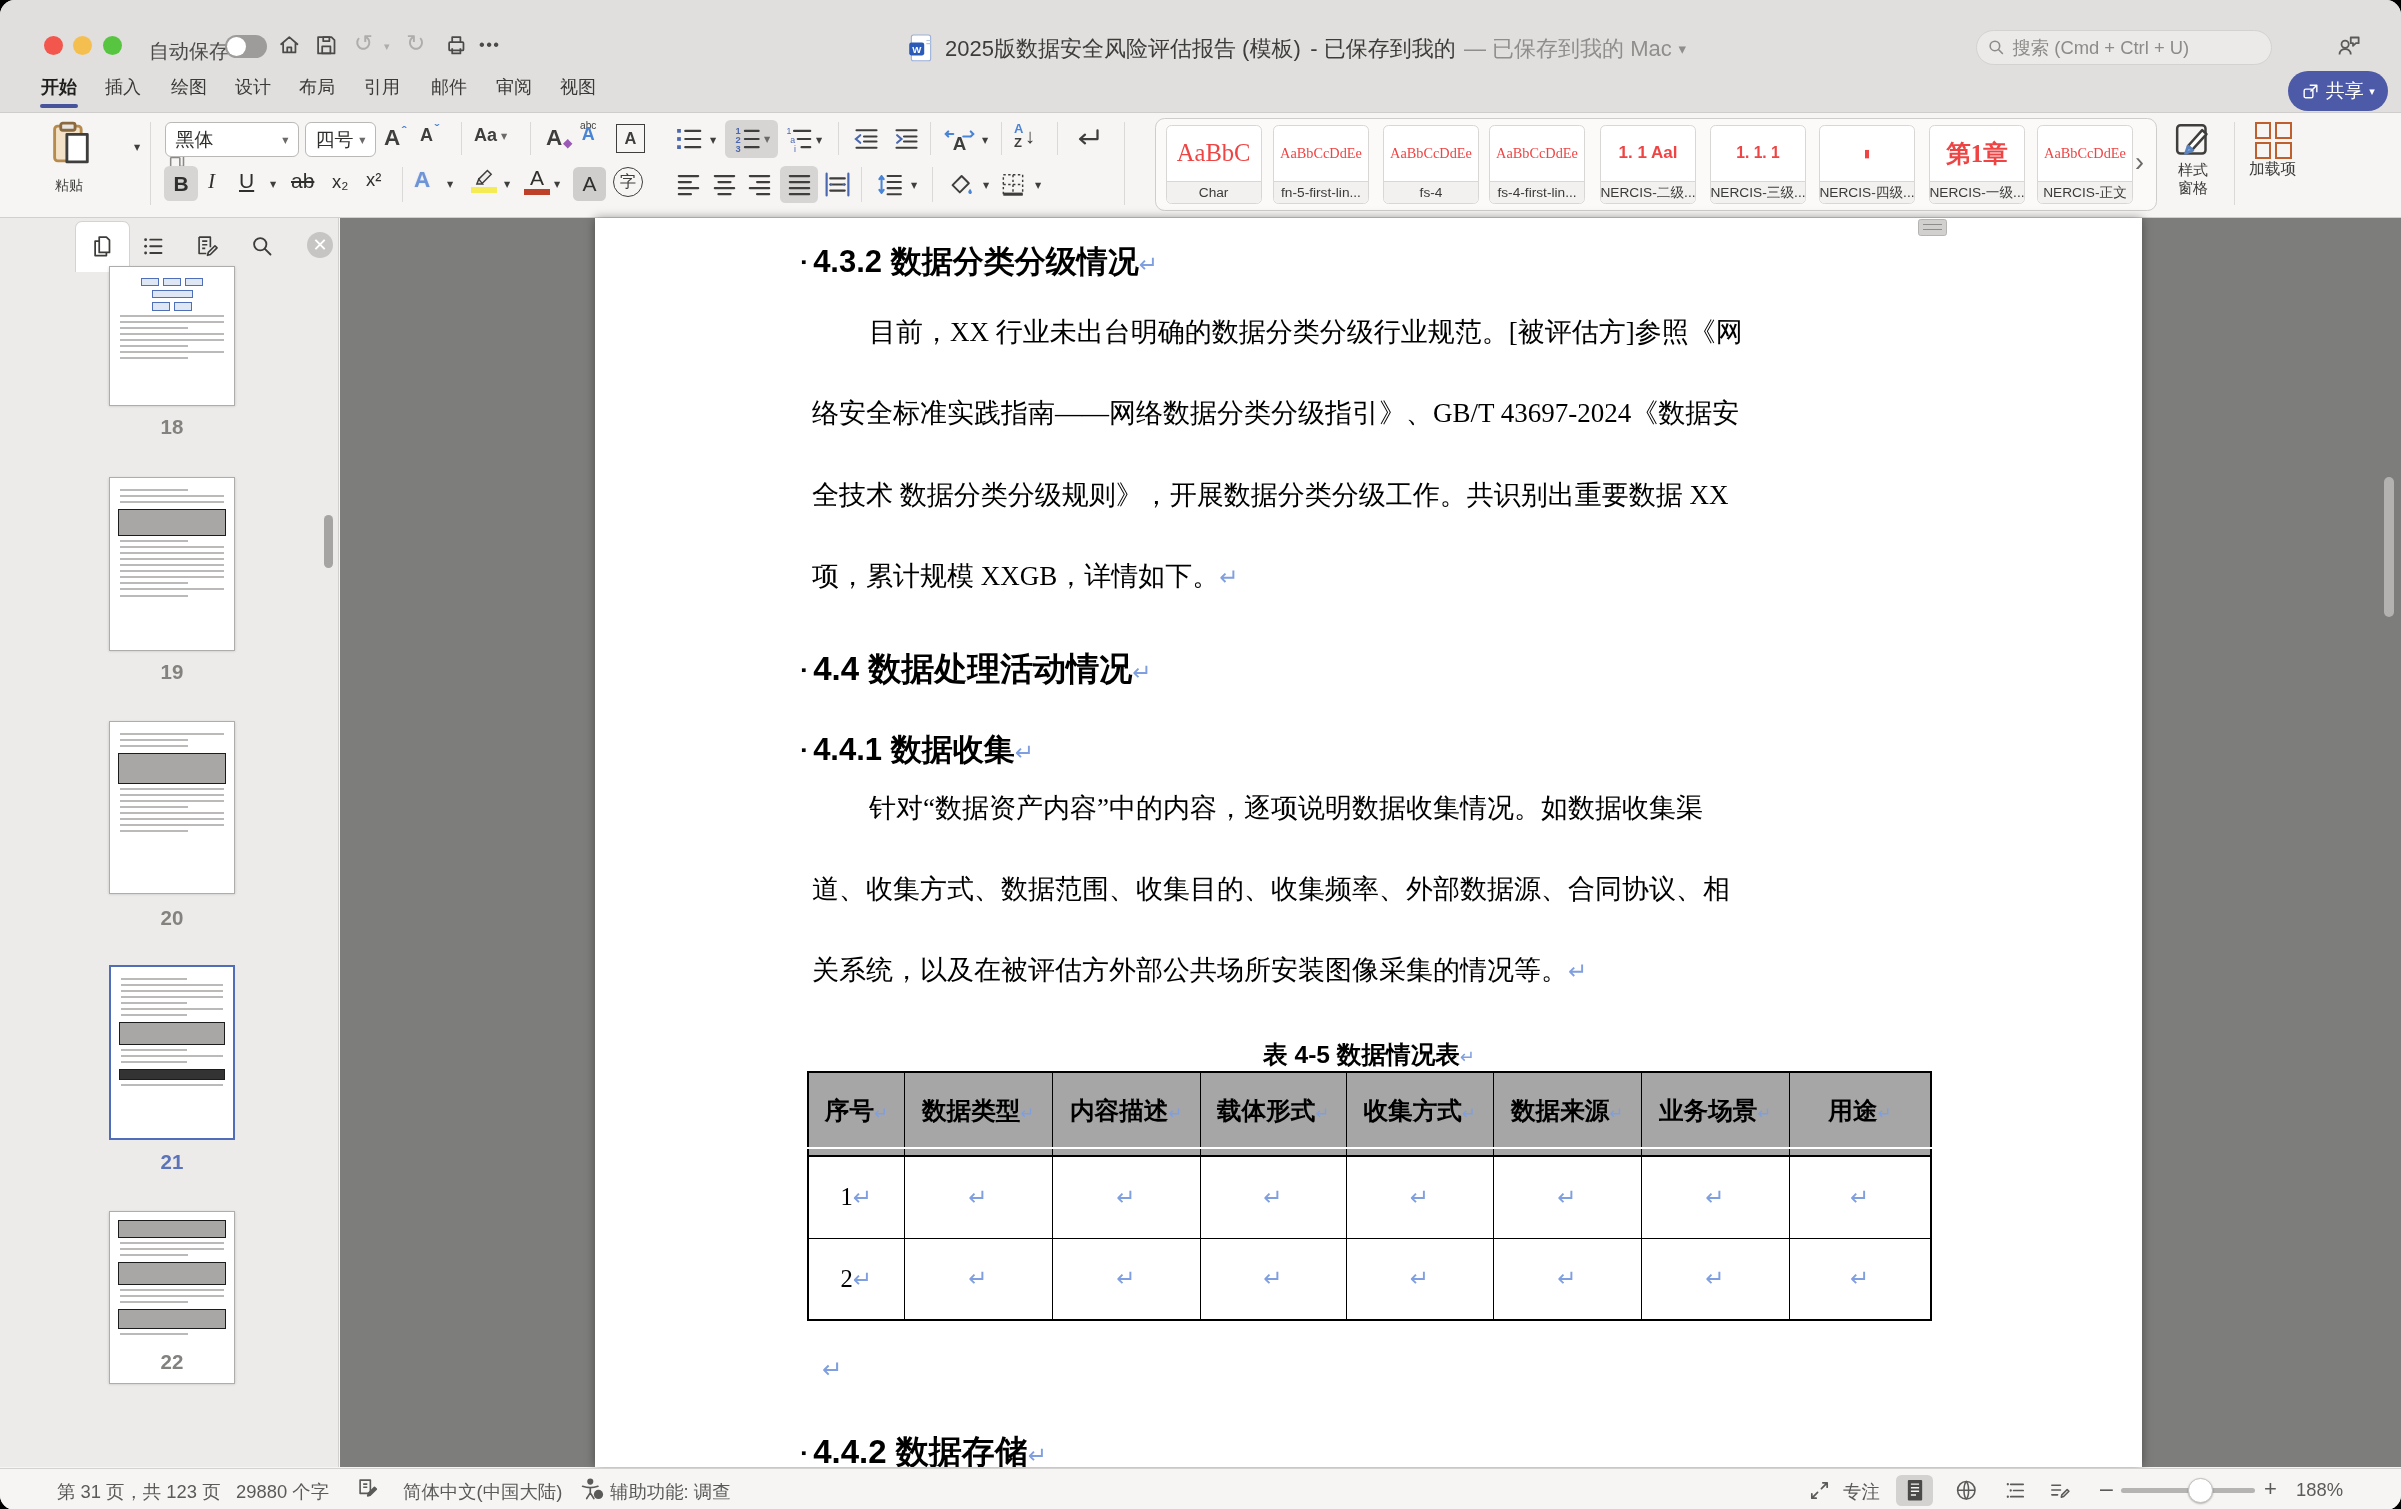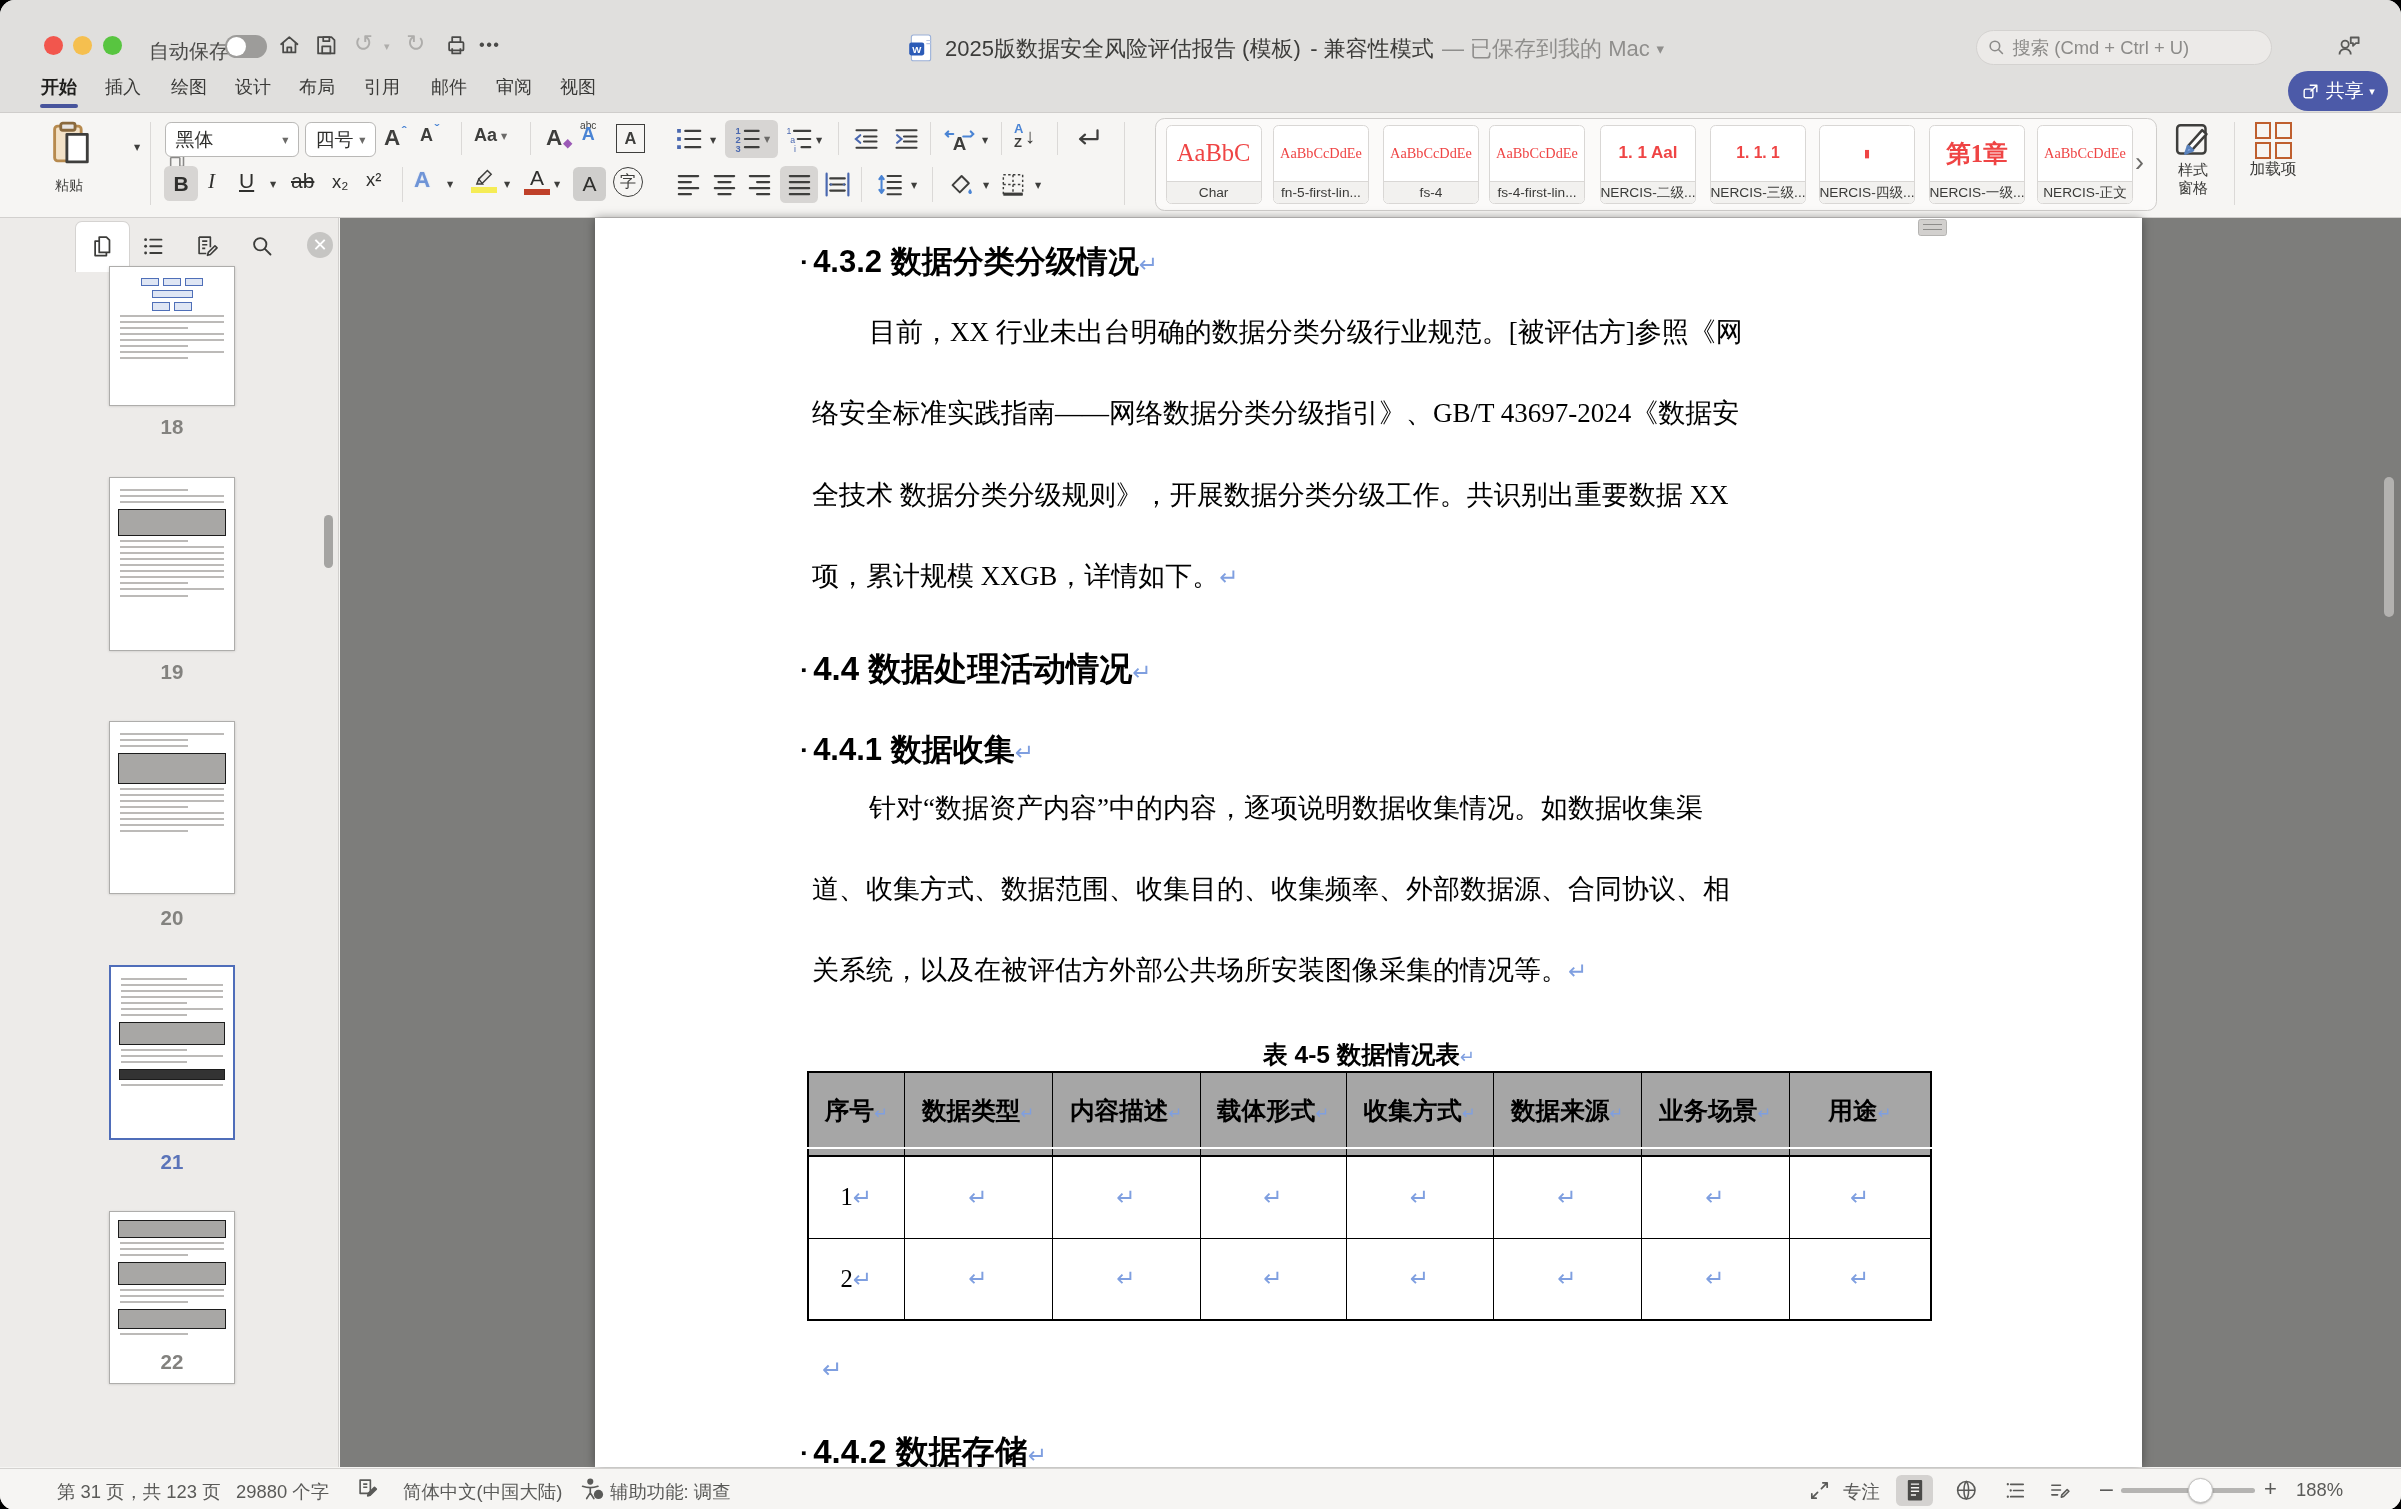--- a/index.html
+++ b/index.html
@@ -56,21 +56,21 @@
 
 .gal{position:absolute;left:1155px;top:4.1px;width:1002px;height:93px;border:0.7px solid #cfcdcb;border-radius:9.6px;background:#fbfaf9}
 .gitem{position:absolute;top:5.5px;width:96px;height:79px;background:#fff;border:0.7px solid #d9d7d5;border-radius:5.5px;overflow:hidden}
 .gprev{height:55px;display:flex;align-items:center;justify-content:center;white-space:nowrap;overflow:hidden;color:#ef4444}
 .gname{height:23px;background:#f2f1ef;border-top:0.7px solid #d9d7d5;font-size:13.7px;color:#3a3a38;
   display:flex;align-items:center;justify-content:center;white-space:nowrap;overflow:hidden}
 .serif{font-family:"Liberation Serif","DejaVu Serif",serif}
 .gmore{position:absolute;left:2135px;top:33px;font-size:27px;color:#6b6a68}
 .spane{position:absolute;left:2169px;top:6.8px;width:48px;text-align:center;color:#3c3c3a}
 .spane .lbl{font-size:15px;line-height:18.4px;margin-top:4.1px}
-.addins{position:absolute;left:2249px;top:8.2px;width:48px;text-align:center;color:#3c3c3a}
+.addins{position:absolute;left:2249px;top:8.2px;width:48px;text-align:left;color:#3c3c3a}
 .agrid{width:37px;height:37px;margin:0 auto;display:grid;grid-template-columns:1fr 1fr;gap:3.4px}
 .agrid i{border:2px solid #bf5f2e}
 .addins .lbl{font-size:15.7px;margin-top:5.5px}
 
 .main{position:absolute;left:0;top:218px;right:0;height:1249px}
 .sidebar{position:absolute;left:0;top:0;width:339px;height:1249px;background:#edebe9;border-right:0.7px solid #d2d0ce}
 .stabbar{position:absolute;left:0;top:0;right:0;height:53px}
 .stab{position:absolute;top:2.7px;width:55px;height:51px;display:flex;align-items:center;justify-content:center;color:#3c3c3a}
 .stab.active{background:#fff;border:0.7px solid #d5d3d1;border-bottom:none;border-radius:6.8px 6.8px 0 0}
 .sclose{position:absolute;left:307px;top:13.7px;width:26px;height:26px;border-radius:50%;background:#c6c5c3;
@@ -157,21 +157,21 @@
     <span class="tbic" style="left:479px;top:35px;font-size:16.4px;letter-spacing:1.4px;color:#4a4a48">•••</span>
 
     <span class="titlec">
       <svg class="wicon" viewBox="0 0 24 28">
           <rect x="3" y="1" width="18" height="24" rx="2" fill="#fff" stroke="#9ab0d8"></rect>
           <rect x="1" y="8" width="14" height="12" rx="2" fill="#2b5bb7"></rect>
           <text x="8" y="17.5" font-size="9" fill="#fff" text-anchor="middle" font-weight="bold">W</text>
           <path d="M17 6h4M17 9h4" stroke="#b8c6e2"></path>
         </svg>
       <span class="ttl">2025版数据安全风险评估报告 (模板)</span>
-      <span class="ttl" style="margin-left:9.6px">-  兼容性模式</span>
+      <span class="ttl" style="margin-left:9.6px">-  已保存到我的</span>
       <span class="tst">— 已保存到我的 Mac</span>
       <span class="tchev">▾</span>
     </span>
 
     <span class="search">
       <svg width="19" height="19" viewBox="0 0 24 24" fill="none" stroke="#8c8b89" stroke-width="2" stroke-linecap="round">
           <circle cx="10" cy="10" r="6"></circle>
           <path d="m14.5 14.5 5 5"></path>
         </svg>
       <span>搜索 (Cmd + Ctrl + U)</span>

